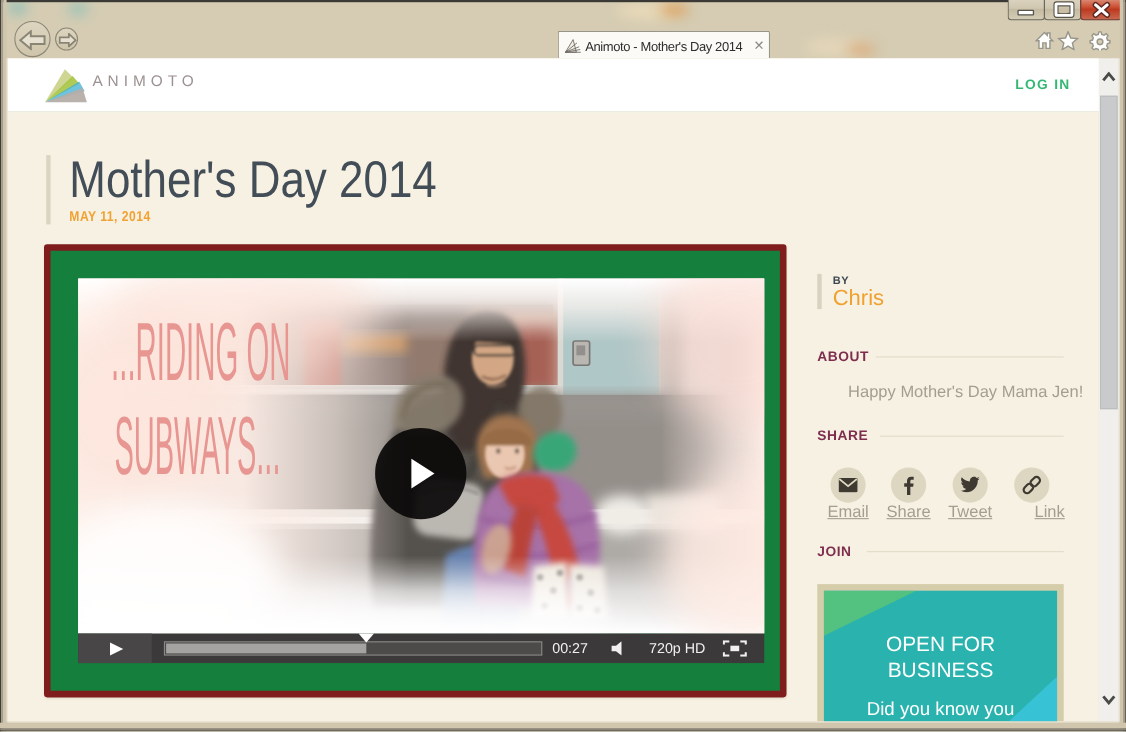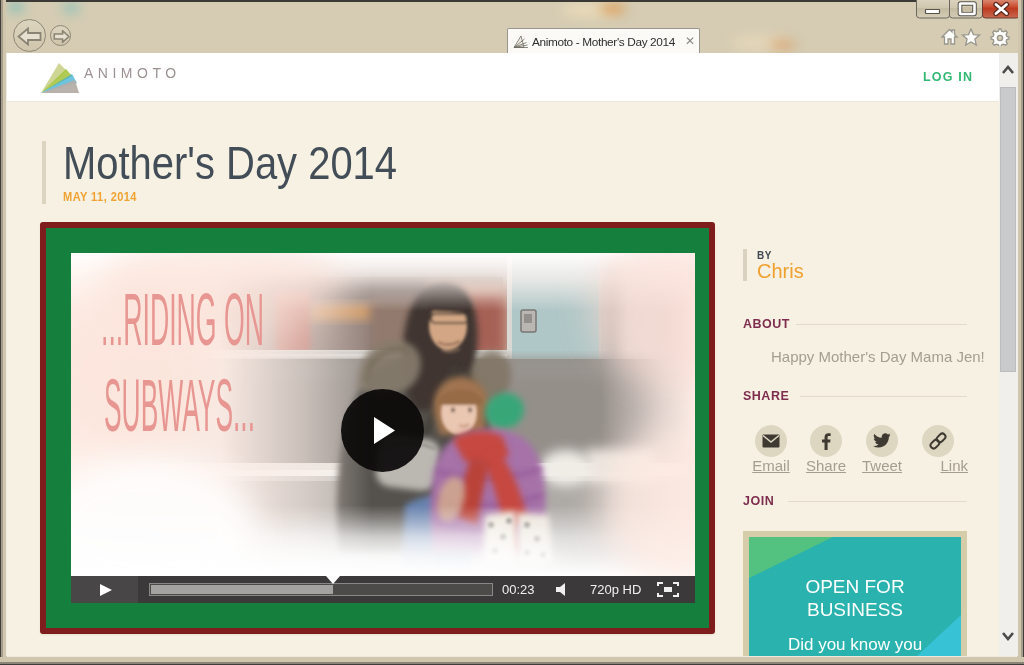--- a/index.html
+++ b/index.html
@@ -309,21 +309,21 @@
 
           <circle cx="311.5" cy="177.5" r="41.5" fill="#0b0909" opacity="0.93"></circle>
           <path d="M303 164 L303 191 L324 177.5 Z" fill="#ffffff"></path>
         </svg>
         <div id="vbar">
           <div class="abs" style="left:0;top:0;width:67px;height:27px;background:#484646;"></div>
           <div class="abs" style="left:29px;top:7.5px;width:0;height:0;border-left:12px solid #fff;border-top:6.5px solid transparent;border-bottom:6.5px solid transparent;"></div>
           <div class="abs" style="left:78px;top:7px;width:344px;height:13px;background:#4d4b4a;border:1px solid #8a8886;"></div>
           <div class="abs" style="left:80px;top:9px;width:182px;height:9px;background:#a5a3a1;"></div>
           <div class="abs" style="left:255px;top:0;width:0;height:0;border-top:8px solid #fff;border-left:7px solid transparent;border-right:7px solid transparent;"></div>
-          <div class="abs" style="left:431px;top:6px;font-size:13px;color:#f0f0f0;">00:23</div>
+          <div class="abs" style="left:431px;top:6px;font-size:13px;color:#f0f0f0;">00:27</div>
           <svg class="abs" style="left:484px;top:7px;" width="16" height="13" viewBox="0 0 16 13">
               <path d="M1 4 L5 4 L10 0 L10 13 L5 9 L1 9 Z" fill="#f0f0f0"></path>
             </svg>
           <div class="abs" style="left:519px;top:6px;font-size:13px;color:#f0f0f0;">720p HD</div>
           <svg class="abs" style="left:586px;top:6px;" width="22" height="15" viewBox="0 0 22 15">
               <path d="M1 4 L1 1 L6 1 M16 1 L21 1 L21 4 M21 11 L21 14 L16 14 M6 14 L1 14 L1 11" fill="none" stroke="#f0f0f0" stroke-width="2"></path>
               <rect x="7" y="5" width="8" height="5" fill="#f0f0f0"></rect>
             </svg>
         </div>
       </div>

